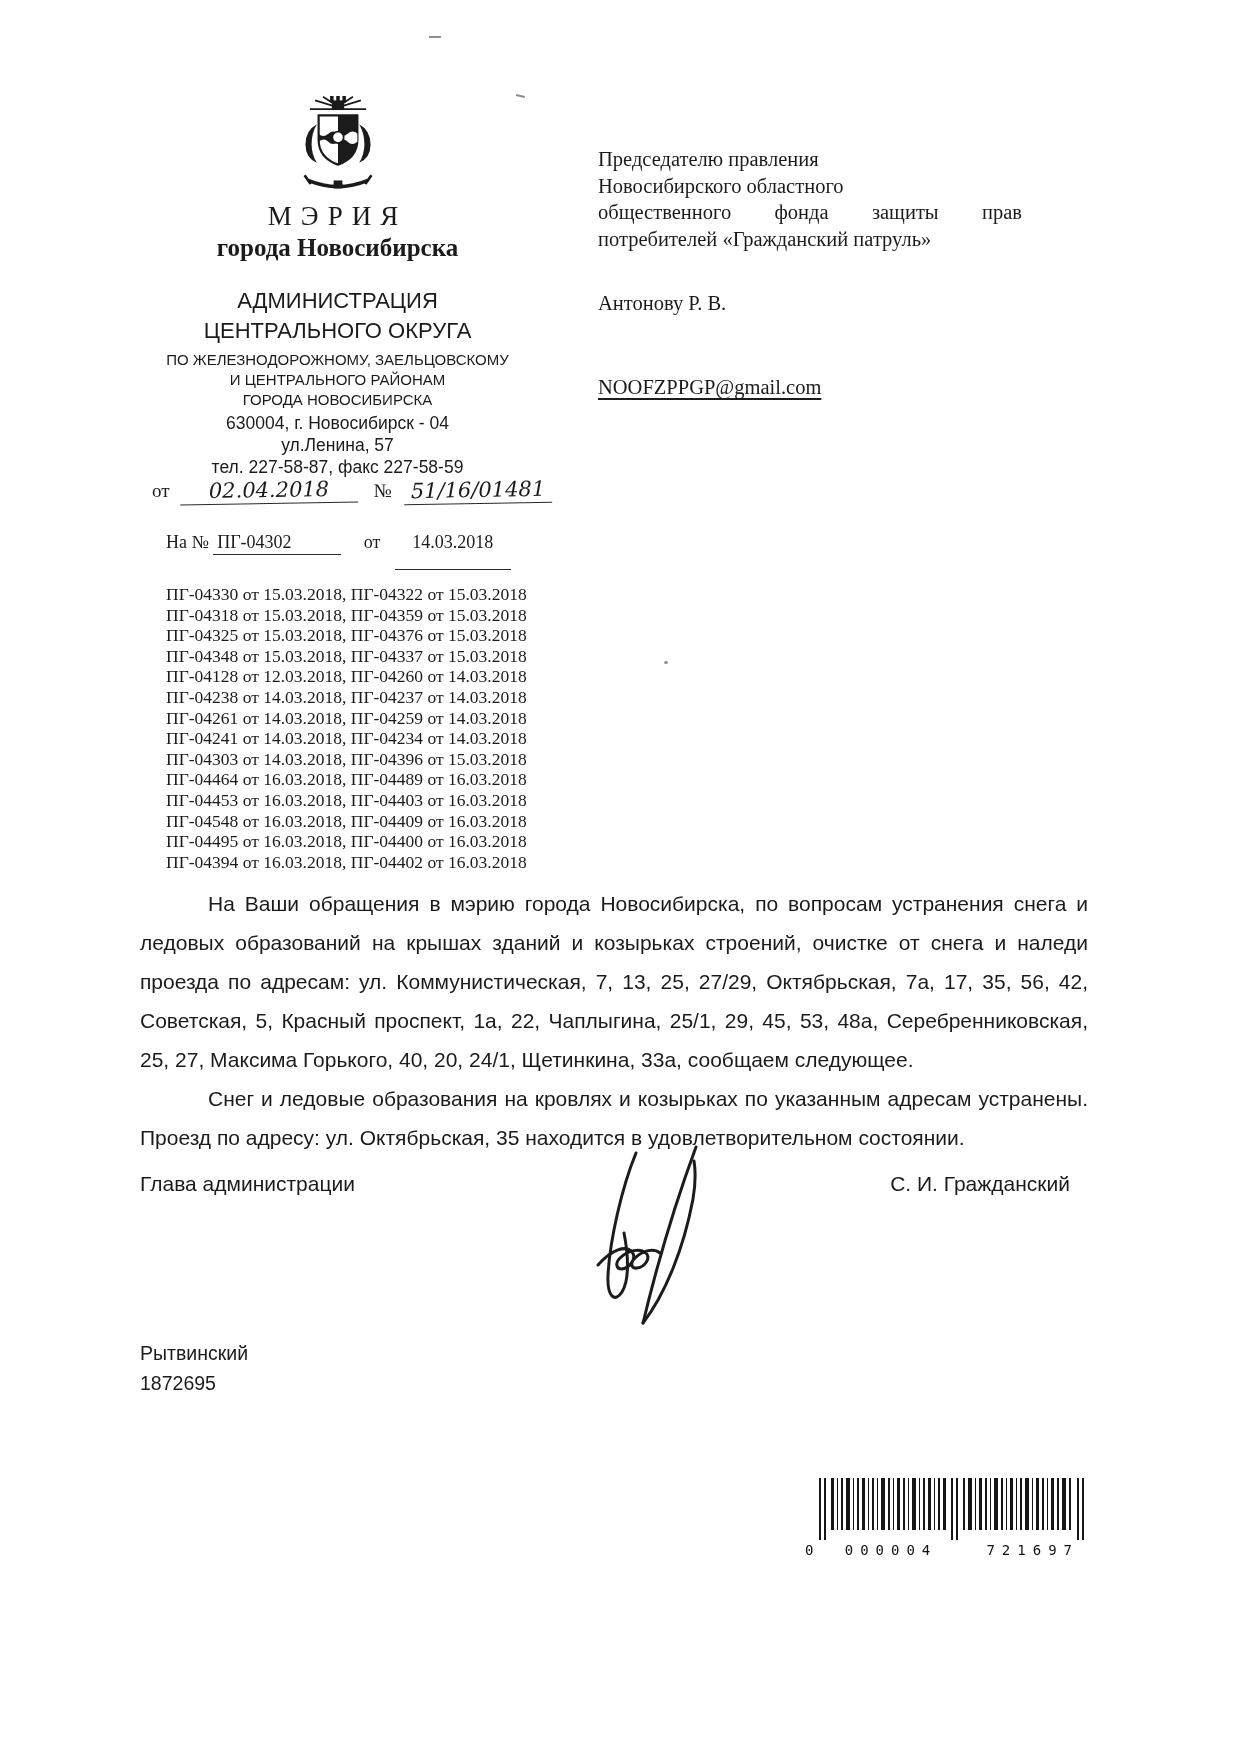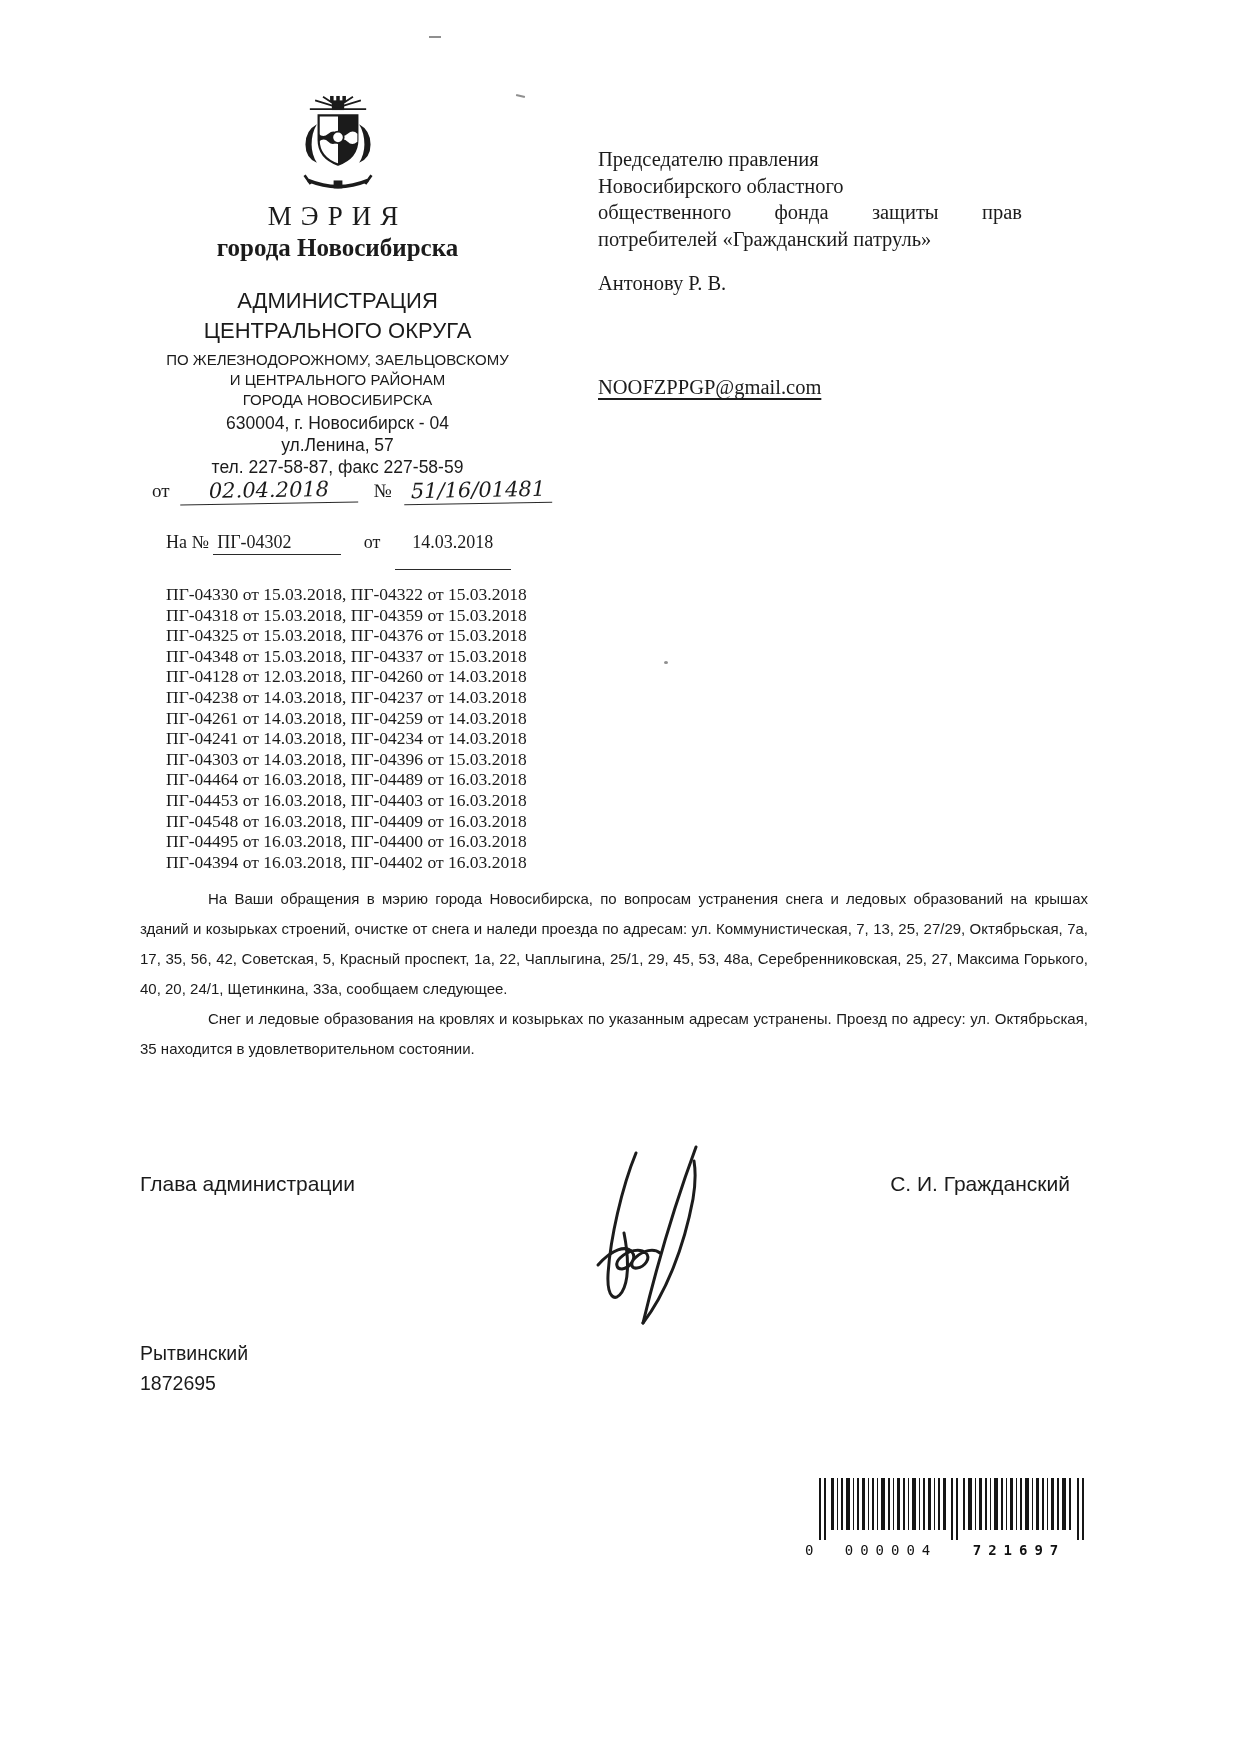--- a/index.html
+++ b/index.html
@@ -29,40 +29,40 @@
   .inreply{left:166px;top:532px;width:430px;font-size:18px;}
   .inreply .first{white-space:nowrap;}
   .u{border-bottom:1.4px solid #2a2a2a;display:inline-block;}
   .u-num{min-width:118px;padding:0 6px 1px 4px;}
   .u-date{min-width:116px;text-align:center;padding-bottom:16px;}
   .ot-gap{display:inline-block;margin:0 10px 0 18px;}
   .pg-list{margin-top:14px;font-size:17.5px;line-height:20.6px;}
   
   .recipient{left:598px;top:146px;width:424px;font-size:20.5px;line-height:26.5px;}
   .recipient .jl{text-align:justify;text-align-last:justify;}
-  .addressee-name{left:598px;top:272px;font-size:20.5px;}
+  .addressee-name{left:598px;top:292px;font-size:20.5px;}
   .email{left:598px;top:376px;font-size:20.5px;text-decoration:underline;text-underline-offset:4px;}
   
   .body-text{left:140px;top:884px;width:948px;font-family:"Liberation Sans",sans-serif;
-    font-size:15px;line-height:30px;text-align:justify;}
+    font-size:21px;line-height:39px;text-align:justify;}
   .body-text p{margin:0;text-indent:68px;}
   
   .sig-title{left:140px;top:1172px;font-family:"Liberation Sans",sans-serif;font-size:21px;}
   .sig-name{left:830px;top:1172px;width:240px;text-align:right;
     font-family:"Liberation Sans",sans-serif;font-size:21px;}
   .signature{left:572px;top:1143px;}
   
   .executor{left:140px;top:1338px;font-family:"Liberation Sans",sans-serif;font-size:19.5px;line-height:30px;}
   
   .barcode{left:805px;top:1478px;width:290px;height:84px;}
   .bc-digits{position:absolute;top:64px;left:0;width:290px;height:18px;
     font-family:"DejaVu Sans Mono",monospace;font-size:14px;color:#111;}
   .bc-d0{position:absolute;left:0;top:0;}
   .bc-d1{position:absolute;left:26px;width:120px;top:0;text-align:center;letter-spacing:7px;}
-  .bc-d2{position:absolute;left:154px;width:120px;top:0;text-align:center;letter-spacing:7px;font-weight:bold;}
+  .bc-d2{position:absolute;left:154px;width:120px;top:0;text-align:right;letter-spacing:7px;}
   
   .artifact{background:#8f8f8f;}
 </style>
 </head>
 <body>
 
 <div class="page">
 
   <div class="abs artifact" style="left:429px;top:36px;width:12px;height:2px;"></div>
   <div class="abs artifact" style="left:516px;top:95px;width:9px;height:2px;transform:rotate(14deg);"></div>

